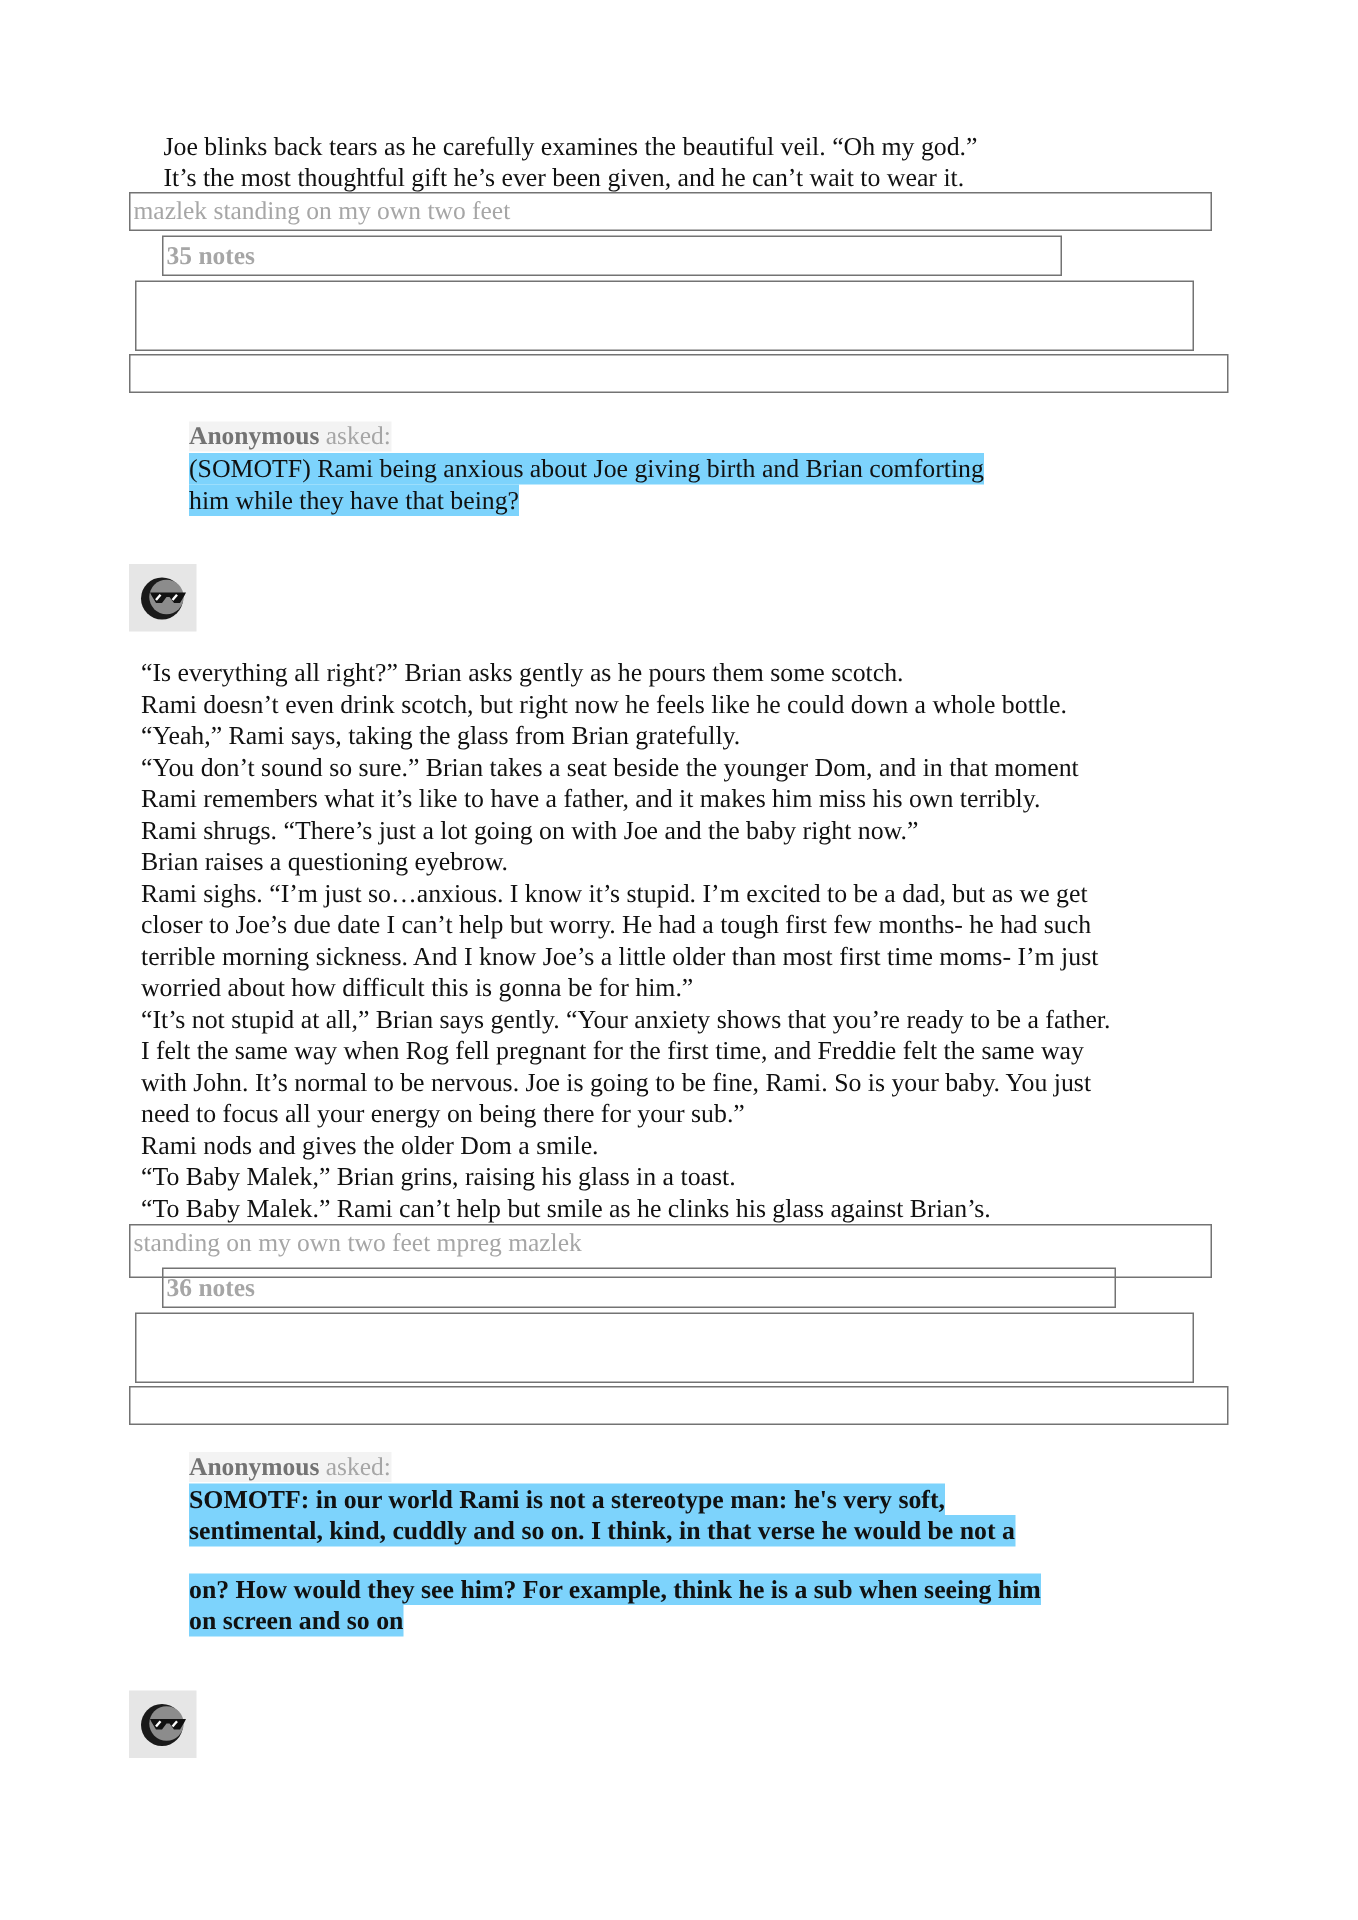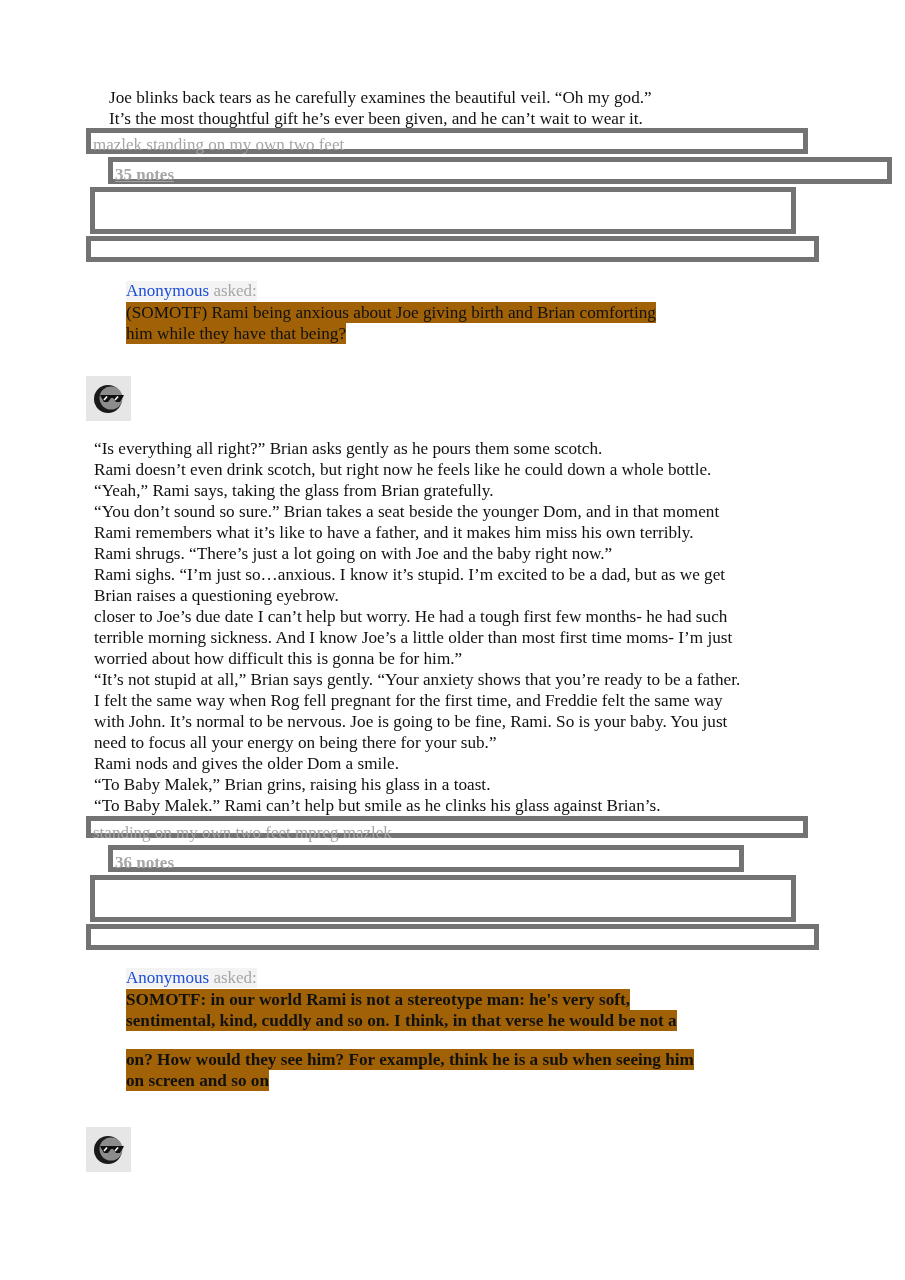--- a/index.html
+++ b/index.html
@@ -3,41 +3,41 @@
 <meta charset="utf-8">
 <style>
   html, body { margin: 0; padding: 0; background: #ffffff; }
   body {
     width: 905px; height: 1280px; position: relative; overflow: hidden;
     font-family: "Liberation Serif", "DejaVu Serif", serif;
     color: #111111;
   }
   .abs { position: absolute; }
   .para { font-size: 17.2px; line-height: 21px; white-space: nowrap; }
-  .box { position: absolute; border: 5px solid #737373; box-sizing: border-box; }
+  .box { position: absolute; border: 1px solid #737373; box-sizing: border-box; }
   .tags { font-size: 17px; color: #a6a6a6; line-height: 24px; padding-left: 2px; white-space: nowrap; }
   .notes { font-size: 17px; font-weight: bold; color: #a6a6a6; line-height: 26px; padding-left: 2px; }
   .ask-head { font-size: 17px; line-height: 20px; color: #a6a6a6; background: #f3f3f3; display: inline-block; }
-  .ask-head b { font-weight: normal; color: #1d4ed8; }
-  .ask-line { font-size: 17.2px; line-height: 21px; background: #a16207; display: inline-block; white-space: nowrap; color: #111; }
+  .ask-head b { font-weight: bold; color: #737373; }
+  .ask-line { font-size: 17.2px; line-height: 21px; background: #7dd3fc; display: inline-block; white-space: nowrap; color: #111; }
   .avatar { position: absolute; width: 45px; height: 45px; background: #e6e6e6; }
   .avatar svg { display: block; }
 </style>
 </head>
 <body>
 
 <div class="abs para" style="left:109px; top:87px;">
   <div>Joe blinks back tears as he carefully examines the beautiful veil. “Oh my god.”</div>
   <div>It’s the most thoughtful gift he’s ever been given, and he can’t wait to wear it.</div>
 </div>
 
 <div class="box tags" style="left:86px; top:128px; width:722px; height:26px;">
   <span>mazlek standing on my own two feet</span>
 </div>
-<div class="box notes" style="left:108px; top:157px; width:784px; height:27px;text-decoration:underline;">
+<div class="box notes" style="left:108px; top:157px; width:600px; height:27px;">
   <span>35 notes</span>
 </div>
 <div class="box" style="left:90px; top:187px; width:706px; height:47px;"></div>
 <div class="box" style="left:86px; top:236px; width:733px; height:26px;"></div>
 
 <div class="abs" style="left:126px; top:281px;">
   <div class="ask-head"><b>Anonymous</b><span> asked:</span></div>
   <div style="margin-top:1px;">
     <div class="ask-line">(SOMOTF) Rami being anxious about Joe giving birth and Brian comforting</div><br>
     <div class="ask-line">him while they have that being?</div>
@@ -54,35 +54,35 @@
   </svg>
 </div>
 
 <div class="abs para" style="left:94px; top:438px;">
   <div>“Is everything all right?” Brian asks gently as he pours them some scotch.</div>
   <div>Rami doesn’t even drink scotch, but right now he feels like he could down a whole bottle.</div>
   <div>“Yeah,” Rami says, taking the glass from Brian gratefully.</div>
   <div>“You don’t sound so sure.” Brian takes a seat beside the younger Dom, and in that moment</div>
   <div>Rami remembers what it’s like to have a father, and it makes him miss his own terribly.</div>
   <div>Rami shrugs. “There’s just a lot going on with Joe and the baby right now.”</div>
+  <div>Brian raises a questioning eyebrow.</div>
   <div>Rami sighs. “I’m just so…anxious. I know it’s stupid. I’m excited to be a dad, but as we get</div>
-  <div>Brian raises a questioning eyebrow.</div>
   <div>closer to Joe’s due date I can’t help but worry. He had a tough first few months- he had such</div>
   <div>terrible morning sickness. And I know Joe’s a little older than most first time moms- I’m just</div>
   <div>worried about how difficult this is gonna be for him.”</div>
   <div>“It’s not stupid at all,” Brian says gently. “Your anxiety shows that you’re ready to be a father.</div>
   <div>I felt the same way when Rog fell pregnant for the first time, and Freddie felt the same way</div>
   <div>with John. It’s normal to be nervous. Joe is going to be fine, Rami. So is your baby. You just</div>
   <div>need to focus all your energy on being there for your sub.”</div>
   <div>Rami nods and gives the older Dom a smile.</div>
   <div>“To Baby Malek,” Brian grins, raising his glass in a toast.</div>
   <div>“To Baby Malek.” Rami can’t help but smile as he clinks his glass against Brian’s.</div>
 </div>
 
-<div class="box tags" style="left:86px; top:816px; width:722px; height:22px;">
+<div class="box tags" style="left:86px; top:816px; width:722px; height:36px;">
   <span>standing on my own two feet mpreg mazlek</span>
 </div>
 <div class="box notes" style="left:108px; top:845px; width:636px; height:27px;">
   <span>36 notes</span>
 </div>
 <div class="box" style="left:90px; top:875px; width:706px; height:47px;"></div>
 <div class="box" style="left:86px; top:924px; width:733px; height:26px;"></div>
 
 <div class="abs" style="left:126px; top:968px;">
   <div class="ask-head"><b>Anonymous</b><span> asked:</span></div>

